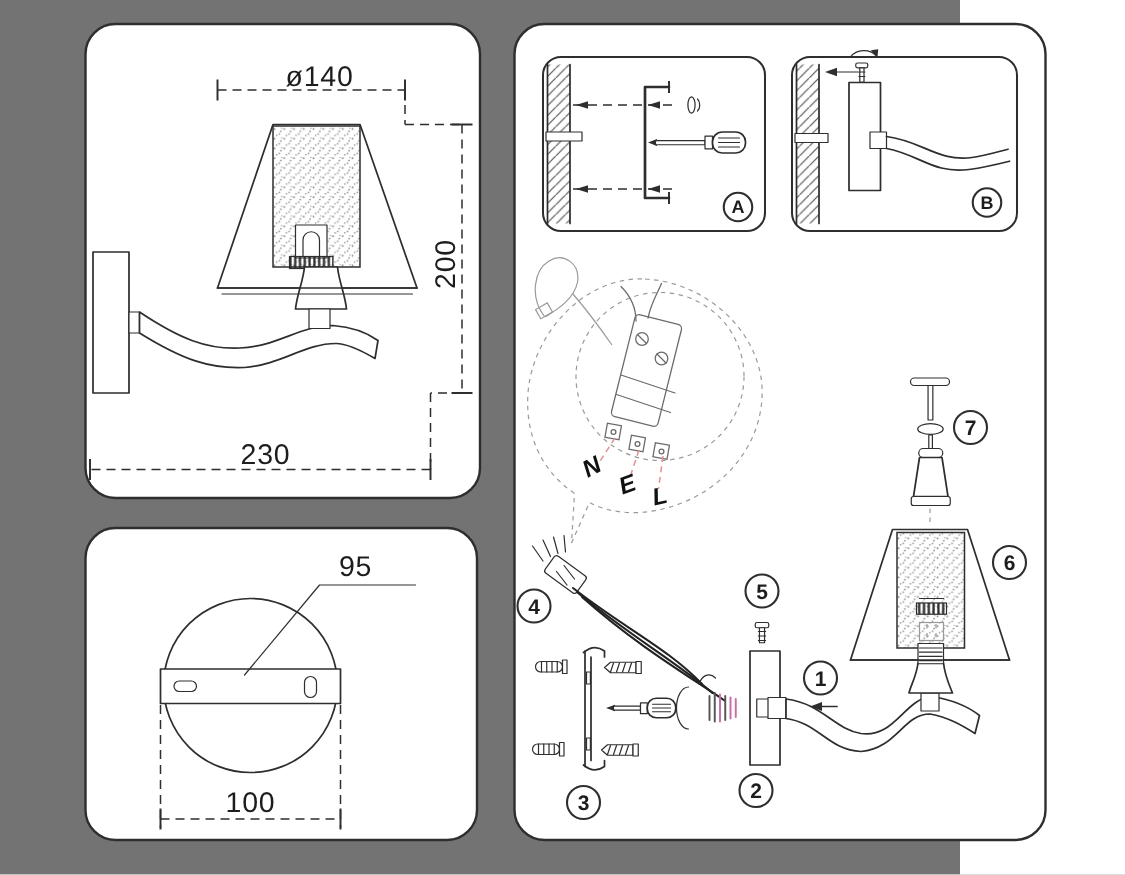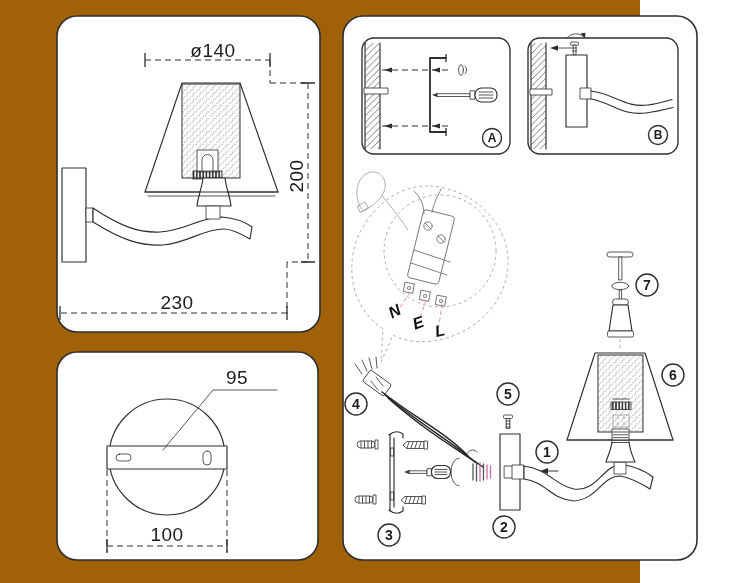--- a/index.html
+++ b/index.html
@@ -1,16 +1,16 @@
 <!DOCTYPE html>
 <html style="--ink: #2e2e2e; --faint: #9a9a9a; --leader: #e59090; --accent: #c96da6;"><head>
 <meta charset="utf-8">
 <style>
   html,body{margin:0;padding:0;background:#fff;}
-  .stage{width:640px;height:583px;background:#a16207;position:relative;font-family:"Liberation Sans","DejaVu Sans",sans-serif;}
+  .stage{width:640px;height:583px;background:#737373;position:relative;font-family:"Liberation Sans","DejaVu Sans",sans-serif;}
   svg{display:block}
   .panel{fill:#fff;stroke:var(--ink,#2e2e2e);stroke-width:1.6}
   .subpanel{fill:#fff;stroke:var(--ink,#2e2e2e);stroke-width:1.35}
   .ln{fill:none;stroke:var(--ink,#2e2e2e);stroke-width:1.15;stroke-linecap:round;stroke-linejoin:round}
   .fw{fill:#fff;stroke:var(--ink,#2e2e2e);stroke-width:1.15;stroke-linejoin:round}
   .thin{stroke-width:.8}
   .thick{stroke-width:1.8}
   .dim{fill:none;stroke:var(--ink,#2e2e2e);stroke-width:1;stroke-dasharray:6 4}
   .tick{stroke:var(--ink,#2e2e2e);stroke-width:1.3}
   .sketch{fill:none;stroke:var(--faint,#9a9a9a);stroke-width:.8}

